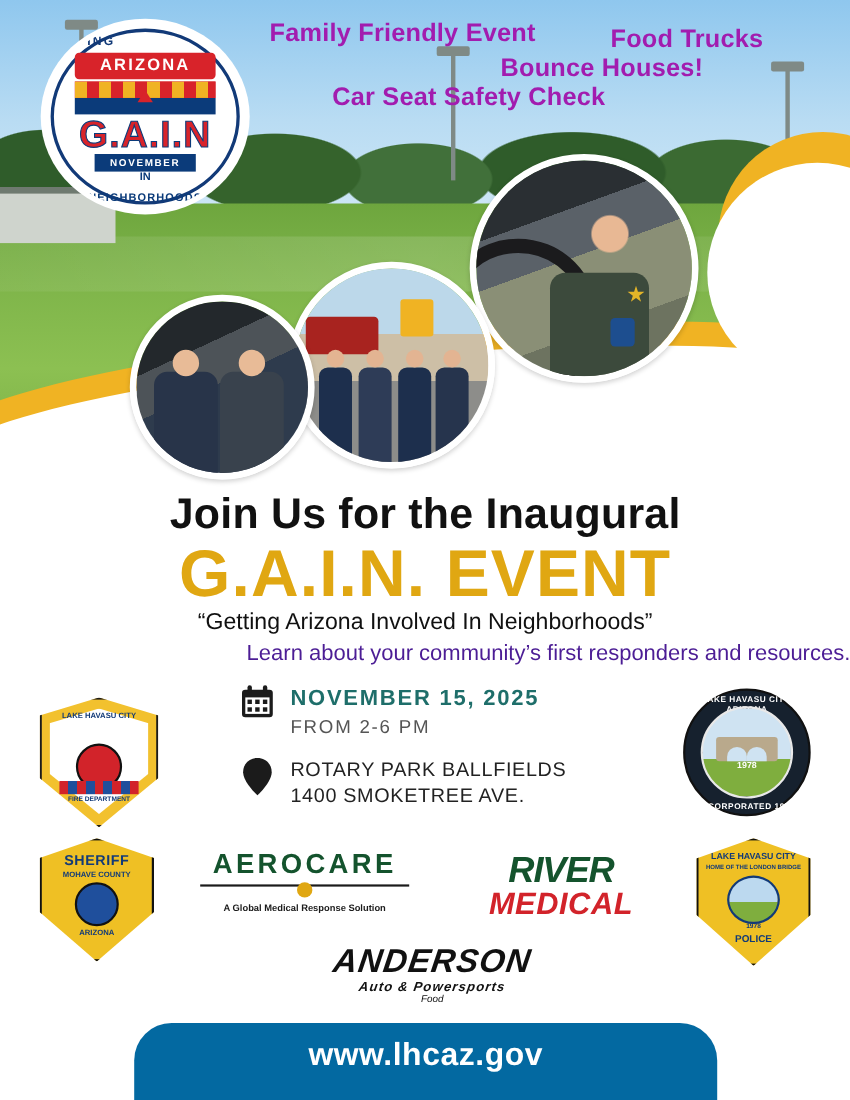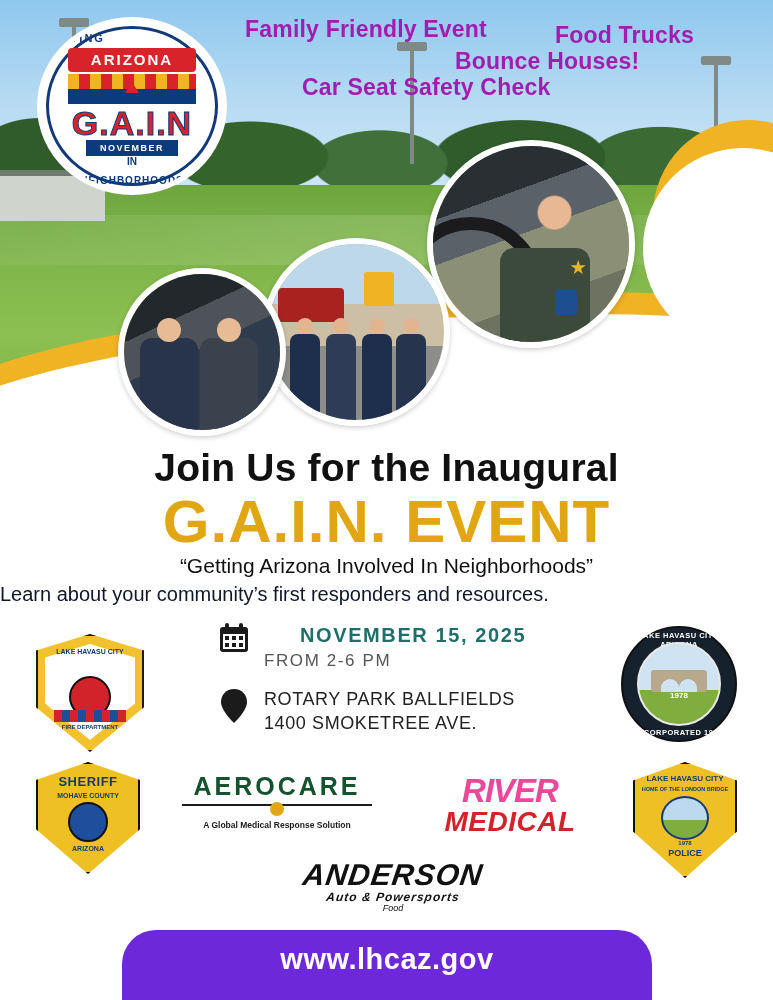--- a/index.html
+++ b/index.html
@@ -283,31 +283,31 @@
     font-size: 60px; font-weight: bold; color: #e0a712;
     letter-spacing: 1px;
   }
   .quote {
     position: absolute; left: 0; top: 554px; width: 773px;
     text-align: center;
     font-size: 21px; color: #111;
   }
   .learn {
     position: absolute; left: 0; top: 583px; width: 773px;
-    text-align: left;
-    font-size: 20px; color: #0f172a;
+    text-align: right;
+    font-size: 20px; color: #4c1d95;
   }
 
   
   .detail-block { position: absolute; left: 218px; top: 622px; width: 340px; }
   .detail-row { display: flex; align-items: flex-start; margin-bottom: 16px; }
   .detail-icon { width: 46px; flex: 0 0 46px; text-align: left; }
   .detail-text { padding-top: 2px; }
   .date-line {
-    font-size: 20px; font-weight: bold; color: #1e6e6a; letter-spacing: 1.6px; margin-left: 36px;
+    font-size: 20px; font-weight: bold; color: #1e6e6a; letter-spacing: 1.6px;
   }
   .time-line {
     font-size: 17px; color: #555; letter-spacing: 1.6px; margin-top: 4px;
   }
   .place-line { font-size: 18px; color: #222; letter-spacing: .6px; }
   .place-line + .place-line { margin-top: 3px; }
 
   
   .logo { position: absolute; }
 
@@ -425,21 +425,21 @@
     background: #e0a712;
   }
   .ac-tag {
     font-size: 8.5px; font-weight: bold; color: #1b1b1b; margin-top: 14px;
   }
 
   .river {
     left: 430px; top: 772px; width: 160px; height: 64px; text-align: center;
   }
   .rv-river {
-    font-size: 33px; font-weight: bold; font-style: italic; color: #ec4899;
+    font-size: 33px; font-weight: bold; font-style: italic; color: #14532d;
     letter-spacing: -1px;
   }
   .rv-medical {
     font-size: 28px; font-weight: bold; font-style: italic; color: #d2232a;
     letter-spacing: .5px; margin-top: -4px;
   }
 
   .police-badge {
     right: 36px; top: 762px; width: 104px; height: 116px;
   }
@@ -486,21 +486,21 @@
   }
   .an-group {
     font-size: 9px; font-style: italic; color: #111; margin-top: -1px;
   }
 
   
   .footer {
     position: absolute;
     left: 122px; top: 930px;
     width: 530px; height: 70px;
-    background: #6d28d9;
+    background: #0369a1;
     border-radius: 34px 34px 0 0;
     color: #ffffff;
     text-align: center;
     font-size: 29px;
     font-weight: bold;
     line-height: 58px;
     letter-spacing: .5px;
   }
 
   .icon-svg { display: block; }

